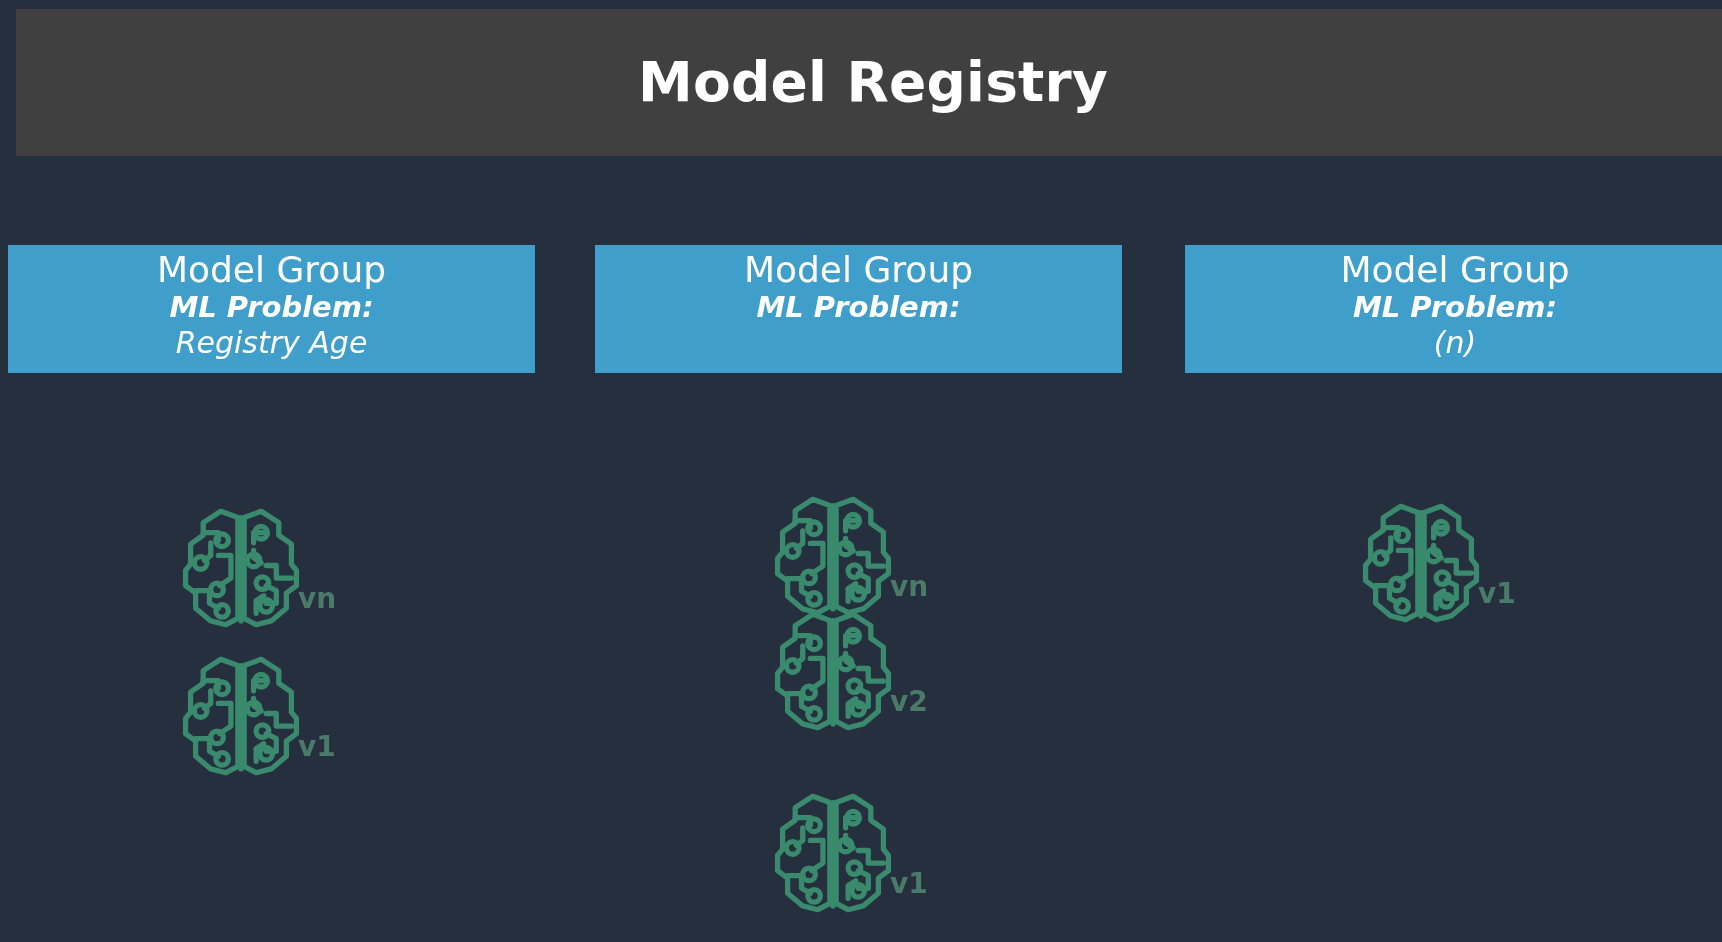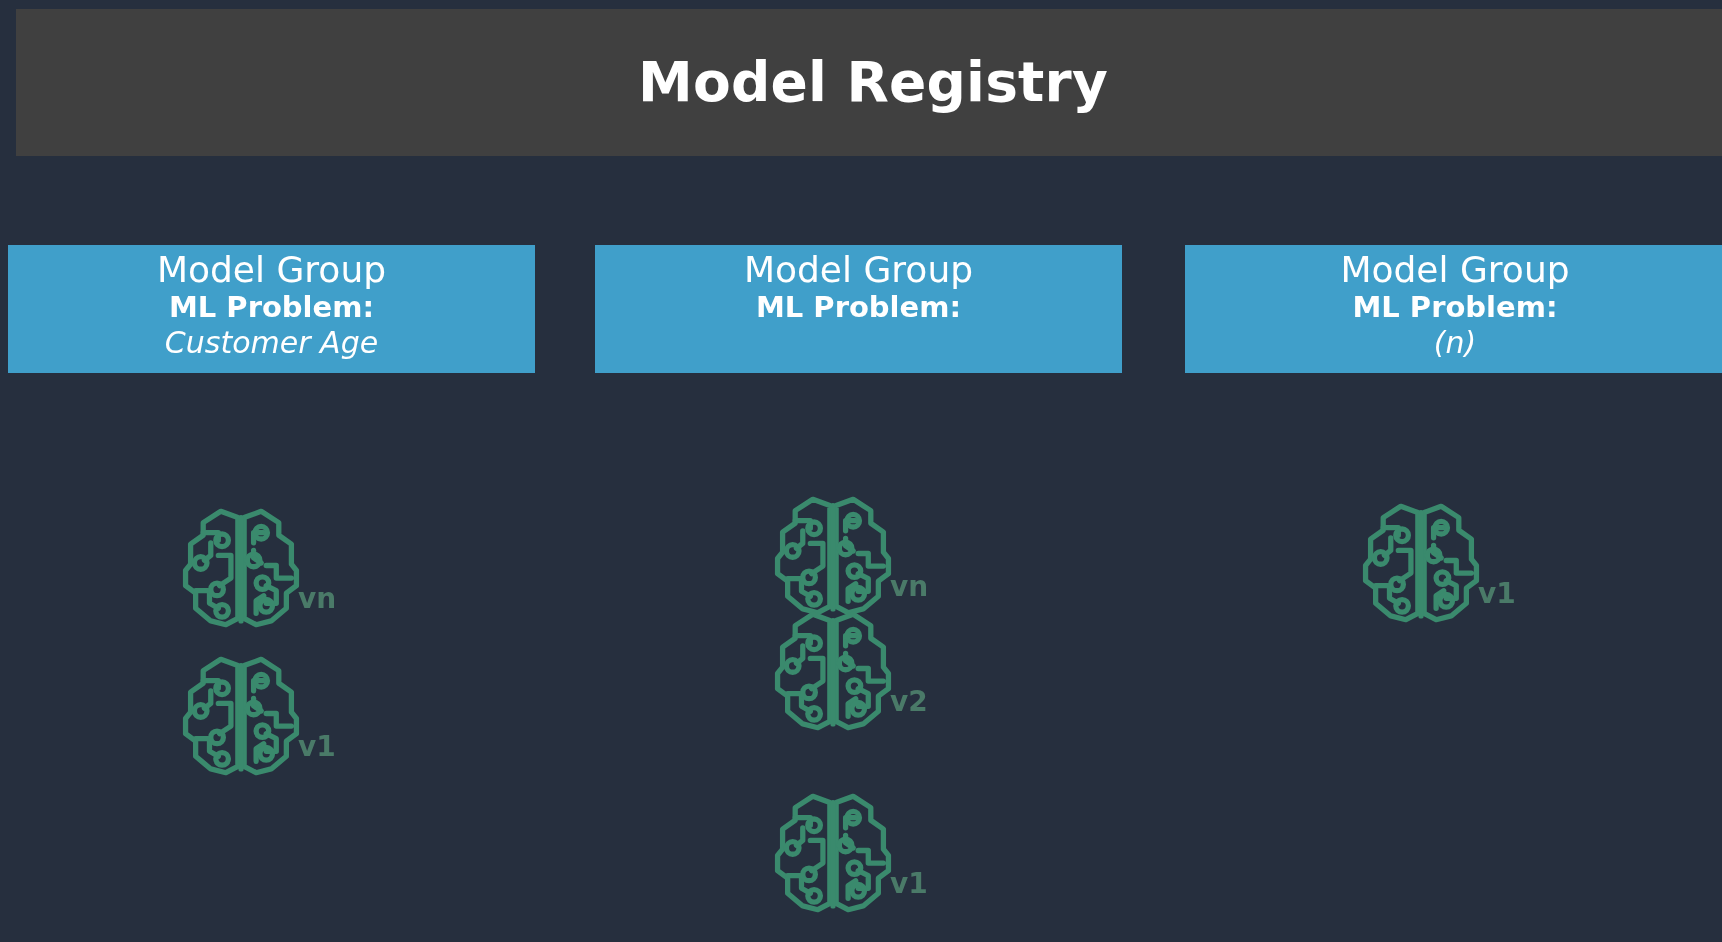--- a/index.html
+++ b/index.html
@@ -58,20 +58,21 @@
     color: #ffffff;
     font-size: 36px;
     font-weight: 400;
     line-height: 1.14;
     white-space: nowrap;
   }
   .group-problem-label {
     color: #ffffff;
     font-size: 29px;
     font-weight: 700;
+    font-style: italic;
     line-height: 1.22;
     white-space: nowrap;
   }
   .group-problem-value {
     color: #ffffff;
     font-size: 30px;
     font-weight: 400;
     font-style: italic;
     line-height: 1.2;
     white-space: nowrap;
@@ -104,21 +105,21 @@
 
 <div id="canvas">
 
   <div class="header-banner">
     <div class="header-title">Model Registry</div>
   </div>
 
   <div class="group-box g0">
     <div class="group-title">Model Group</div>
     <div class="group-problem-label">ML Problem:</div>
-    <div class="group-problem-value">Customer Age</div>
+    <div class="group-problem-value">Registry Age</div>
   </div>
 
   <div class="group-box g1">
     <div class="group-title">Model Group</div>
     <div class="group-problem-label">ML Problem:</div>
   </div>
 
   <div class="group-box g2">
     <div class="group-title">Model Group</div>
     <div class="group-problem-label">ML Problem:</div>

